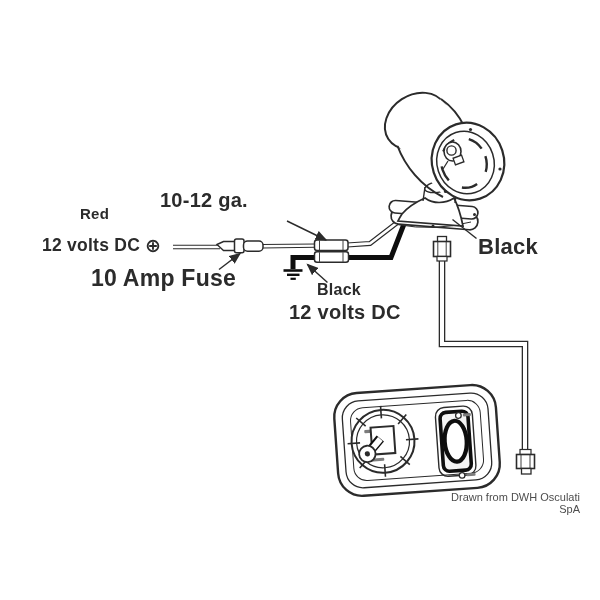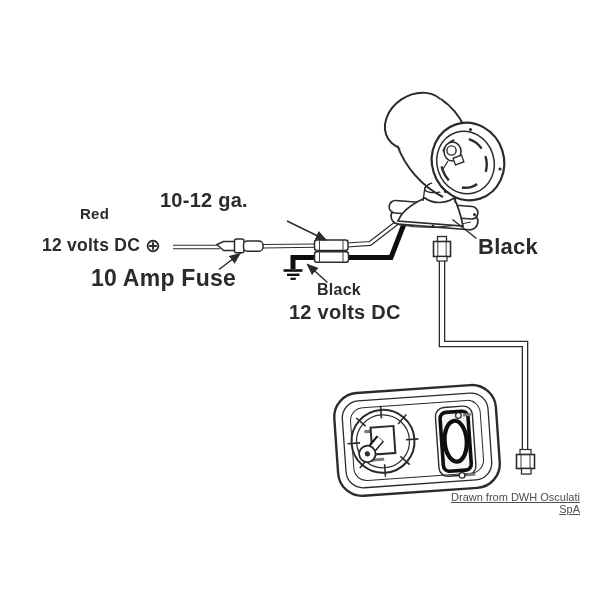--- a/index.html
+++ b/index.html
@@ -24,21 +24,21 @@
   .lab-butt{left:160px;top:177px;font-size:20px;line-height:22px;margin-top:12px;}
   .lab-red1{left:80px;top:206px;font-size:15px;}
   .lab-red2{left:42px;top:236px;font-size:17.5px;display:flex;align-items:center;}
   .plus-sym{font-family:"DejaVu Sans",sans-serif;font-size:19px;margin-left:5px;line-height:17px;}
   .lab-fuse1{left:91px;top:266px;font-size:23px;}
   .lab-fuse2{left:50px;top:286px;font-size:19.5px;}
   .lab-black1{left:317px;top:281px;font-size:16px;}
   .lab-black2{left:289px;top:301px;font-size:20px;}
   .lab-foam{left:478px;top:234px;font-size:22px;line-height:25px;}
   .credit{position:absolute;left:440px;top:491px;width:140px;text-align:right;
-          font-size:11px;font-weight:normal;color:var(--credit);letter-spacing:0;text-decoration:underline;}
+          font-size:11px;font-weight:normal;color:var(--credit);letter-spacing:0;}
 </style>
 </head>
 <body>
 
 <div class="canvas">
 
 <svg width="600" height="600" viewBox="0 0 600 600">
   <defs>
     <marker id="arrow" markerWidth="9" markerHeight="7" refX="7.5" refY="3.5" orient="auto">
       <path d="M0,0 L8.5,3.5 L0,7 Z" class="fl"></path>

